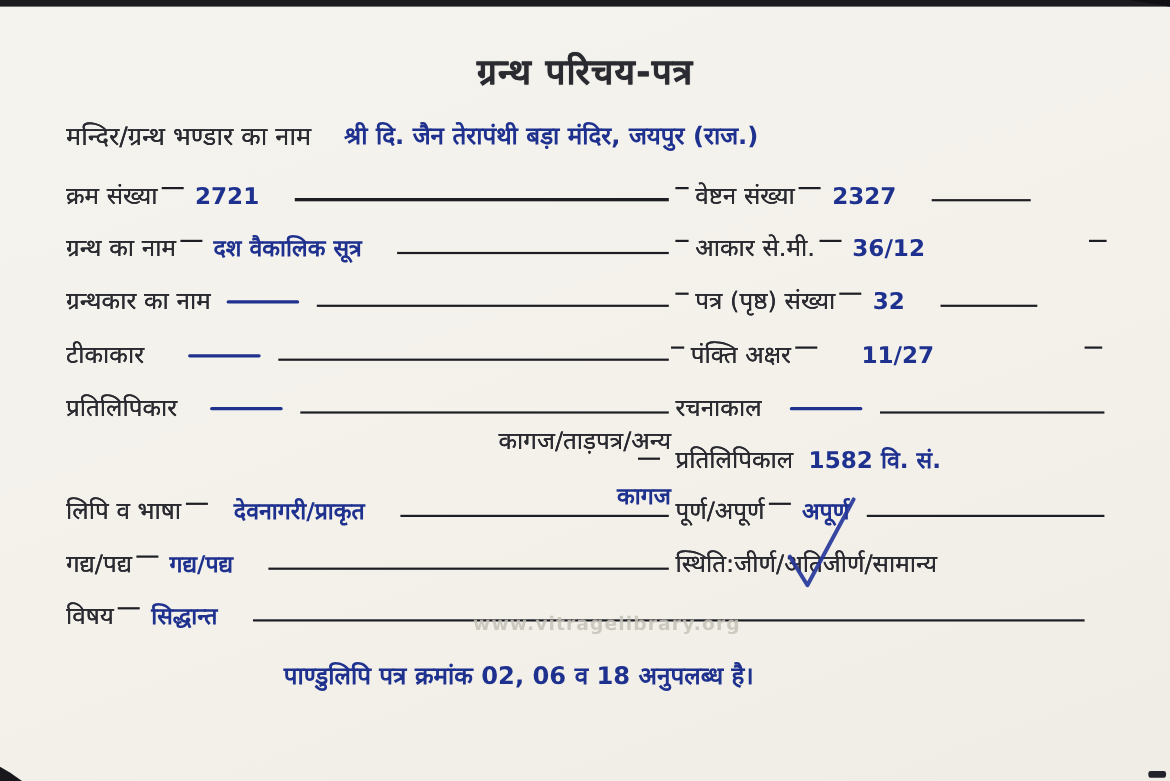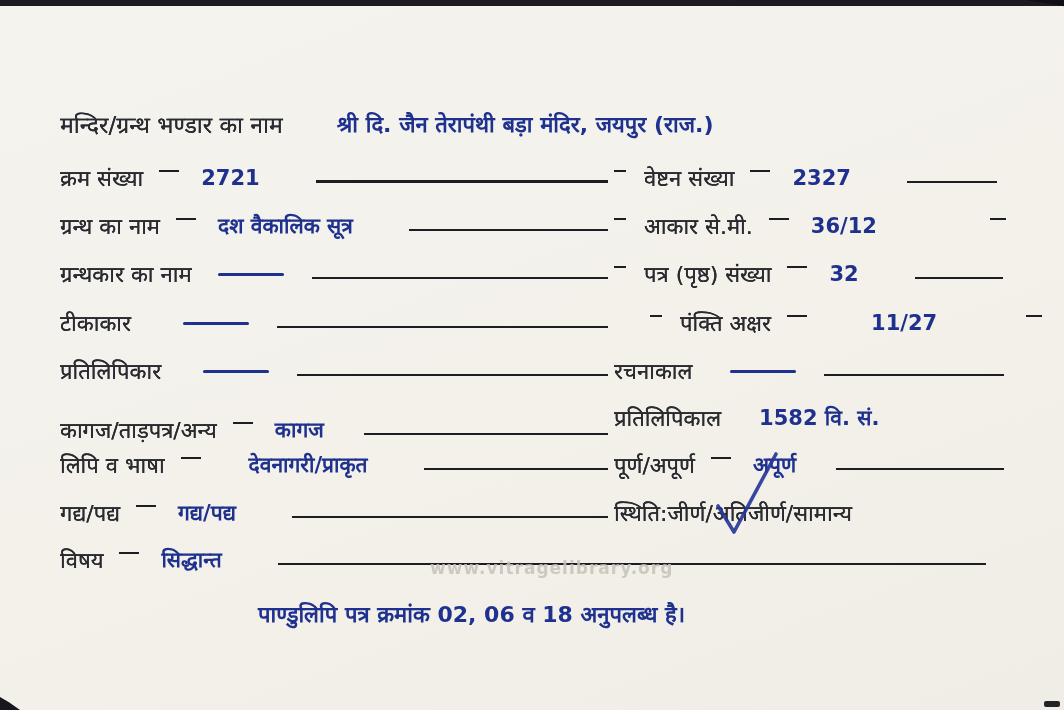--- a/index.html
+++ b/index.html
@@ -20,21 +20,21 @@
   .edge-bottom-left{position:absolute;left:0;bottom:0;width:20px;height:13px;background:#17171c;
     clip-path:polygon(0 0,45% 40%,100% 100%,0 100%);}
   .edge-bottom-right{position:absolute;right:4px;bottom:3px;width:16px;height:6px;background:#22222a;border-radius:2px;}
 
   .title{
     position:absolute;left:0;top:42px;width:1064px;
     text-align:center;font-size:32px;font-weight:bold;letter-spacing:1px;
     color:var(--ink);text-shadow:0 0 .7px var(--ink);
   }
   .row{
-    position:absolute;display:flex;align-items:flex-end;height:38px;gap:12px;
+    position:absolute;display:flex;align-items:flex-end;height:38px;
   }
   .lbl{
     font-size:22px;color:var(--ink);white-space:nowrap;
     text-shadow:0 0 .6px var(--ink);line-height:1.25;
   }
   .lbl.big{font-size:23px;}
   .val{
     font-size:21px;color:var(--pen);white-space:nowrap;font-weight:bold;
     line-height:1.3;
   }
@@ -69,20 +69,21 @@
 </head>
 <body>
 
 <div class="paper">
 
   <div class="edge-top"></div>
   <div class="edge-top-right"></div>
   <div class="edge-bottom-left"></div>
   <div class="edge-bottom-right"></div>
 
+  <div class="title">ग्रन्थ परिचय-पत्र</div>
 
   <div class="row" style="left:60px;top:102px;width:946px;">
     <span class="lbl big">मन्दिर/ग्रन्थ भण्डार का नाम</span>
     <span class="gap-m"></span>
     <span class="val" style="font-size:22px;">श्री दि. जैन तेरापंथी बड़ा मंदिर, जयपुर (राज.)</span>
   </div>
 
   <div class="row" style="left:60px;top:154px;width:550px;">
     <span class="lbl">क्रम संख्या</span>
     <span class="tick"></span>
@@ -126,41 +127,41 @@
     <span class="val">32</span>
     <span class="gap-m"></span>
     <span class="rule" style="width:88px;"></span>
   </div>
 
   <div class="row" style="left:60px;top:299px;width:550px;">
     <span class="lbl">टीकाकार</span>
     <span class="pen-dash" style="margin-left:40px;"></span>
     <span class="rule fill"></span>
   </div>
-  <div class="row" style="left:650px;top:299px;width:392px;">
+  <div class="row" style="left:610px;top:299px;width:392px;">
     <span class="lead"></span>
     <span class="lbl">पंक्ति अक्षर</span>
     <span class="tick"></span>
     <span class="gap-m"></span>
     <span class="val">11/27</span>
     <span class="end-dash"></span>
   </div>
 
   <div class="row" style="left:60px;top:347px;width:550px;">
     <span class="lbl">प्रतिलिपिकार</span>
     <span class="pen-dash" style="margin-left:30px;"></span>
     <span class="rule fill"></span>
   </div>
   <div class="row" style="left:614px;top:347px;width:392px;">
     <span class="lbl">रचनाकाल</span>
     <span class="pen-dash" style="margin-left:26px;"></span>
     <span class="rule fill"></span>
   </div>
 
-  <div class="row" style="left:60px;top:406px;width:550px;">
+  <div class="row" style="left:60px;top:388px;width:550px;flex-direction:column;">
     <span class="lbl">कागज/ताड़पत्र/अन्य</span>
     <span class="tick"></span>
     <span class="val">कागज</span>
     <span class="gap-s"></span>
     <span class="rule fill"></span>
   </div>
   <div class="row" style="left:614px;top:394px;width:392px;">
     <span class="lbl">प्रतिलिपिकाल</span>
     <span class="gap-s"></span>
     <span class="val">1582 वि. सं.</span>

